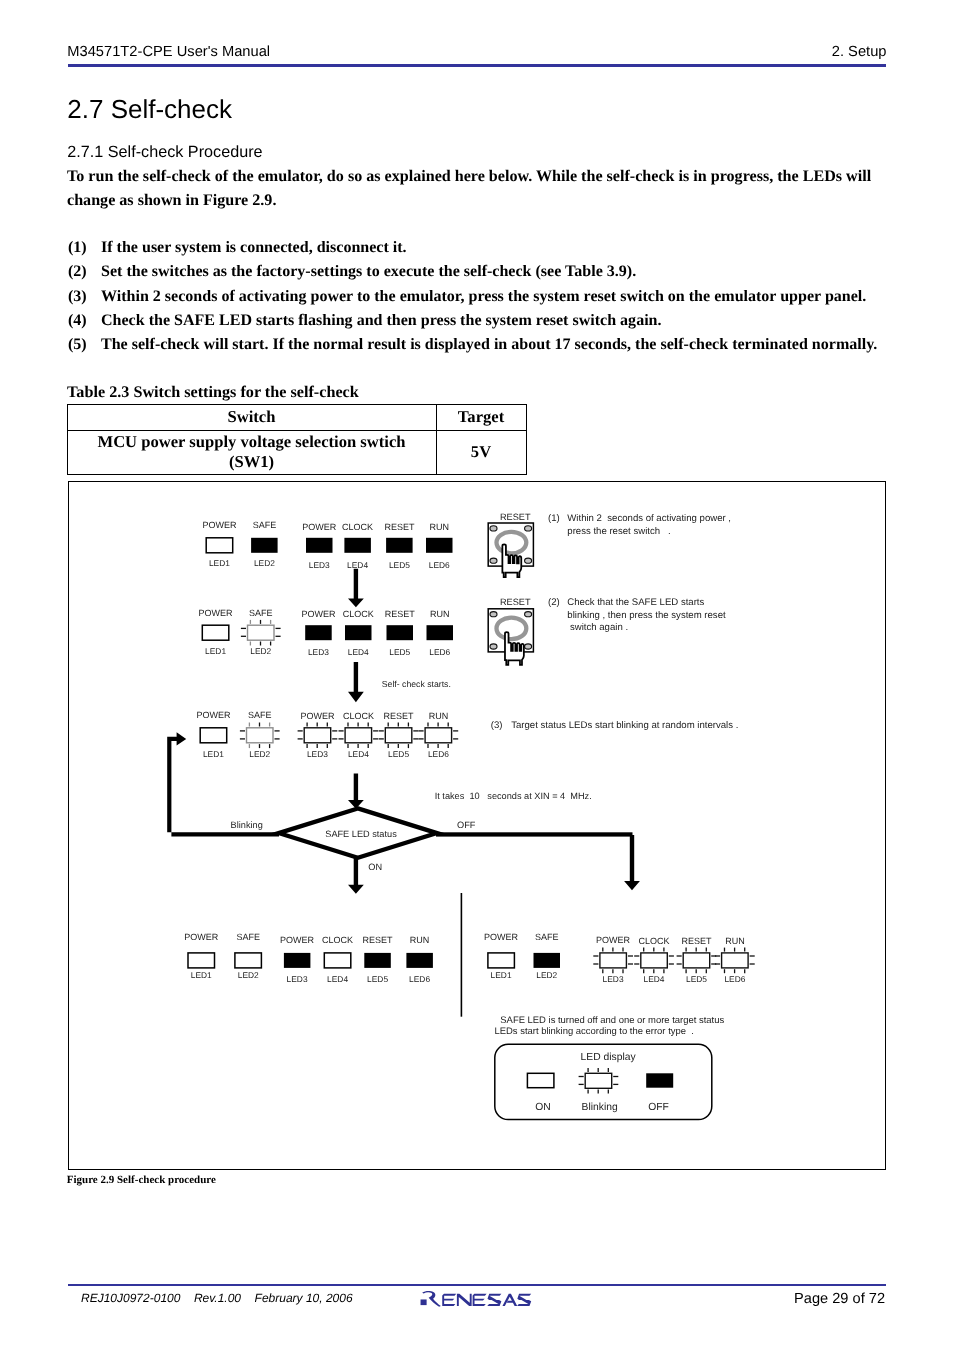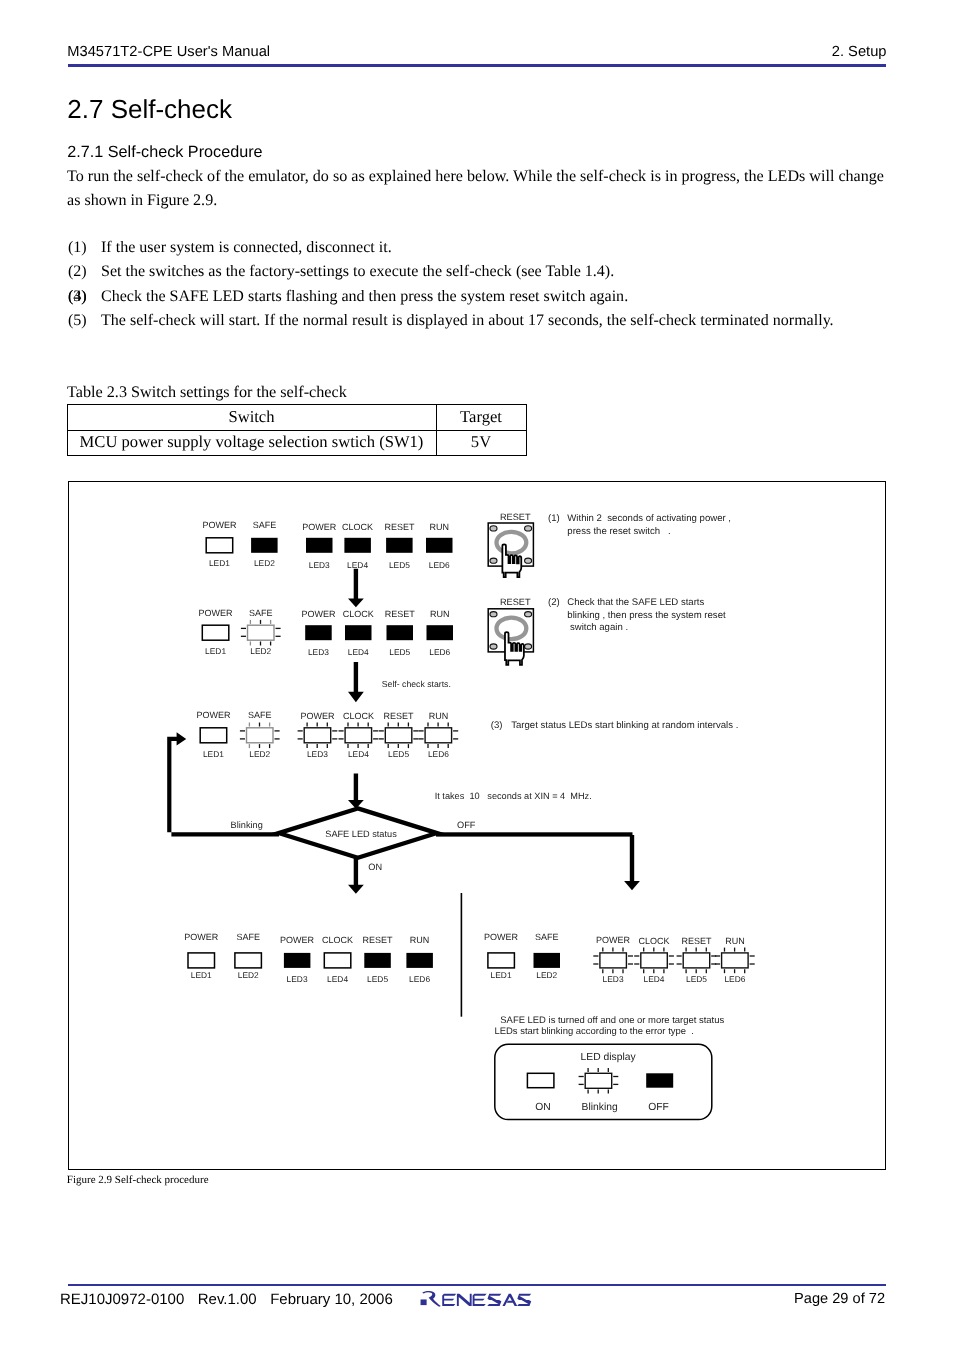--- a/index.html
+++ b/index.html
@@ -2,21 +2,21 @@
 <html><head>
 <meta charset="utf-8">
 <style>
   html,body{margin:0;padding:0;}
   body{width:954px;height:1350px;background:#fff;color:#000;
        font-family:"Liberation Serif",serif;
        -webkit-font-smoothing:antialiased;text-rendering:geometricPrecision;}
   .page{position:relative;width:954px;height:1350px;overflow:hidden;}
   .abs{position:absolute;}
   .sans{font-family:"Liberation Sans",sans-serif;}
-  .serif{font-family:"Liberation Serif",serif;}
+  .serif{font-family:"Liberation Serif",serif;font-weight:bold;}
 
   
   #hdr-title{left:67.3px;top:44.3px;font-size:14.7px;}
   #hdr-chapter{right:67.5px;top:44.3px;font-size:14.7px;text-align:right;}
   #hdr-rule{left:67.5px;top:63.8px;width:818.5px;height:2.8px;background:#33349b;}
 
   
   #h-27{left:67.3px;top:94px;font-size:26px;}
   #h-271{left:67.3px;top:143.3px;font-size:16.2px;}
 
@@ -41,43 +41,43 @@
   #fig-svg .lbl-top{font-size:9.0px;}
   #fig-svg .lbl-bot{font-size:8.4px;}
   #fig-svg .fig-t9{font-size:9.2px;}
   #fig-svg .fig-t10{font-size:9.6px;}
   #fig-svg .legend-t{font-size:10.3px;}
   #fig-svg .ledbox{fill:#fff;stroke:#000;stroke-width:1.5;}
   #fig-svg .ledfill{fill:#000;}
 
   
   #ftr-rule{left:67.5px;top:1283.5px;width:818.5px;height:2.8px;background:#33349b;}
-  #ftr-left{left:60px;top:1291px;font-size:15px;white-space:nowrap;}
+  #ftr-left{left:81px;top:1291px;font-size:12px;white-space:nowrap;font-style:italic;}
   #ftr-left span{margin-right:13.5px;}
   #ftr-page{right:69px;top:1291px;font-size:14.6px;}
   #ftr-logo{left:420px;top:1291px;}
 </style>
 </head>
 <body>
 
 <div class="page">
 
   <div class="abs sans" id="hdr-title">M34571T2-CPE User's Manual</div>
   <div class="abs sans" id="hdr-chapter">2. Setup</div>
   <div class="abs" id="hdr-rule"></div>
 
   <div class="abs sans" id="h-27">2.7 Self-check</div>
   <div class="abs sans" id="h-271">2.7.1 Self-check Procedure</div>
 
   <div class="abs serif" id="intro">To run the self-check of the emulator, do so as explained here below. While the self-check is in progress, the LEDs will change as shown in Figure 2.9.</div>
 
   <div class="abs serif" id="steps">
     <div class="step"><span class="num">(1)</span><span>If the user system is connected, disconnect it.</span></div>
-    <div class="step"><span class="num">(2)</span><span>Set the switches as the factory-settings to execute the self-check (see Table 1.4).</span></div>
-    <div class="step"><span class="num">(3)</span></div>
+    <div class="step"><span class="num">(2)</span><span>Set the switches as the factory-settings to execute the self-check (see Table 3.9).</span></div>
+    <div class="step"><span class="num">(3)</span><span>Within 2 seconds of activating power to the emulator, press the system reset switch on the emulator upper panel.</span></div>
     <div class="step"><span class="num">(4)</span><span>Check the SAFE LED starts flashing and then press the system reset switch again.</span></div>
     <div class="step"><span class="num">(5)</span><span>The self-check will start. If the normal result is displayed in about 17 seconds, the self-check terminated normally.</span></div>
   </div>
 
   <div class="abs serif" id="tbl-cap">Table 2.3 Switch settings for the self-check</div>
   <table class="abs serif" id="tbl">
     <tbody>
         <tr>
       <td class="c1">Switch</td>
       <td class="c2">Target</td>

